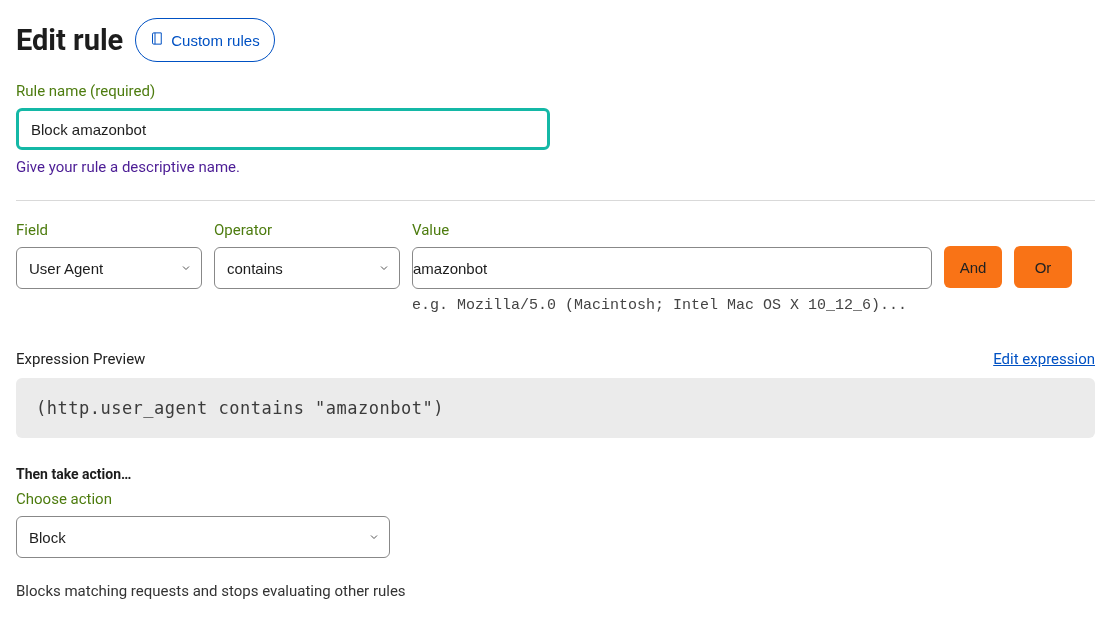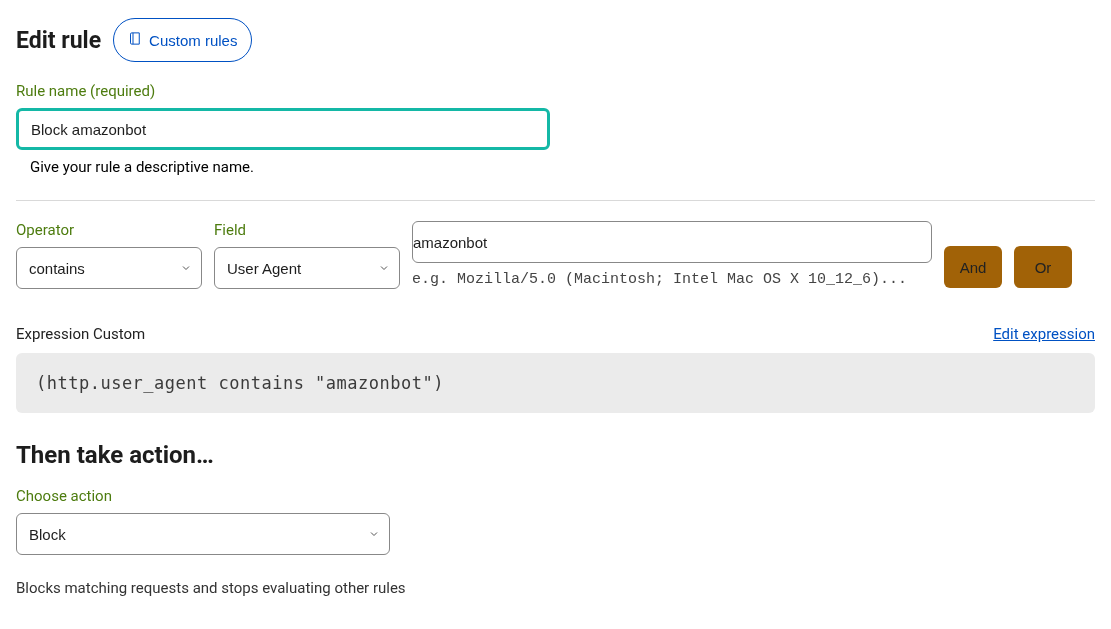--- a/index.html
+++ b/index.html
@@ -1,40 +1,40 @@
 <!DOCTYPE html>
 <html><head>
   <meta charset="utf-8">
   <style>
     * { box-sizing: border-box; margin: 0; padding: 0; }
     body { font-family: -apple-system, BlinkMacSystemFont, "Segoe UI", Roboto, sans-serif; color: #1d1d1d; font-size: 14px; padding: 18px 16px; width: 1111px; }
     .header-row { display: flex; align-items: center; gap: 12px; margin-bottom: 20px; }
-    .page-title { font-size: 23px; font-weight: 700; }
+    .page-title { font-size: 29px; font-weight: 700; }
     .pill-button { display: inline-flex; align-items: center; gap: 6px; border: 1px solid #0051c3; color: #0051c3; background: #fff; border-radius: 999px; padding: 12px 14px; font-size: 15px; cursor: pointer; }
     .pill-button svg { width: 15px; height: 15px; stroke: #0051c3; fill: none; stroke-width: 1.6; }
     .field-label { font-size: 15px; color: #4d7c0f; margin-bottom: 8px; display: block; }
     .text-input { width: 534px; height: 42px; border: 3px solid #14b8a6; border-radius: 6px; padding: 0 12px; font-size: 15px; color: #1d1d1d; }
-    .helper-text { font-size: 15px; color: #000000; margin-top: 8px; margin-left: 14px; }
+    .helper-text { font-size: 15px; color: #4c1d95; margin-top: 8px; }
     .divider { border: none; border-top: 1px solid #d9d9d9; margin: 24px 0 20px 0; }
     .rule-row { display: flex; align-items: flex-start; gap: 12px; }
     .col { display: flex; flex-direction: column; }
     .col-field { width: 186px; }
     .col-operator { width: 186px; }
     .col-value { width: 520px; }
     .select-wrap { position: relative; }
     .select { width: 100%; height: 42px; border: 1px solid #888; border-radius: 6px; padding: 0 34px 0 12px; font-size: 15px; background: #fff; appearance: none; -webkit-appearance: none; cursor: pointer; color: #1d1d1d; }
     .chevron { position: absolute; right: 10px; top: 50%; transform: translateY(-50%); pointer-events: none; width: 12px; height: 12px; }
     .value-input { width: 100%; height: 42px; border: 1px solid #888; border-radius: 6px; padding: 0 0; font-size: 15px; color: #1d1d1d; }
     .value-hint { font-size: 15px; color: #444; margin-top: 8px; font-family: Liberation Mono, monospace; }
-    .logic-btn { height: 42px; min-width: 58px; padding: 0 8px; border: none; border-radius: 6px; background: #a16207; color: #222; font-size: 15px; cursor: pointer; margin-top: 25px; }
+    .logic-btn { height: 42px; min-width: 58px; padding: 0 8px; border: none; border-radius: 6px; background: #f97316; color: #222; font-size: 15px; cursor: pointer; margin-top: 25px; }
     .expr-row { display: flex; justify-content: space-between; align-items: flex-end; margin-top: 36px; margin-bottom: 10px; }
     .expr-label { font-size: 15px; color: #222; }
     .edit-expr-link { color: #0051c3; text-decoration: underline; font-size: 15px; cursor: pointer; margin-left: 44px; }
     .expr-preview { background: #ebebeb; border-radius: 6px; padding: 20px 20px; font-family: ui-monospace, SFMono-Regular, Menlo, Consolas, monospace; font-size: 17px; color: #3b3b3b; letter-spacing: 0.5px; }
-    .action-heading { font-size: 24px; font-weight: 700; margin-top: 28px; margin-bottom: 18px; }
+    .action-heading { font-size: 14px; font-weight: 700; margin-top: 28px; margin-bottom: 8px; }
     .action-select-wrap { width: 374px; position: relative; }
     .action-helper { font-size: 15px; color: #333; margin-top: 24px; }
   </style>
 </head>
 <body>
 
 
 
 <div class="header-row">
   <h1 class="page-title">Edit rule</h1>
@@ -49,59 +49,60 @@
   </button>
 </div>
 
 <label class="field-label">Rule name (required)</label>
 <input type="text" class="text-input" value="Block amazonbot" style="">
 <div class="helper-text">Give your rule a descriptive name.</div>
 
 <hr class="divider">
 
 <div class="rule-row">
+  <div class="col col-field">
+    <label class="field-label">Field</label>
+    <div class="select-wrap">
+      <select class="select">
+        <option>User Agent</option>
+      </select>
+      <span>
+        <svg class="chevron" viewBox="0 0 24 24" fill="none" stroke="#555" stroke-width="2">
+            <polyline points="6 9 12 15 18 9"></polyline>
+          </svg>
+      </span>
+    </div>
+  </div>
+
   <div class="col col-operator">
     <label class="field-label">Operator</label>
     <div class="select-wrap">
       <select class="select">
         <option>contains</option>
       </select>
       <span>
         <svg class="chevron" viewBox="0 0 24 24" fill="none" stroke="#555" stroke-width="2">
             <polyline points="6 9 12 15 18 9"></polyline>
           </svg>
       </span>
     </div>
   </div>
 
-  <div class="col col-field">
-    <label class="field-label">Field</label>
-    <div class="select-wrap">
-      <select class="select">
-        <option>User Agent</option>
-      </select>
-      <span>
-        <svg class="chevron" viewBox="0 0 24 24" fill="none" stroke="#555" stroke-width="2">
-            <polyline points="6 9 12 15 18 9"></polyline>
-          </svg>
-      </span>
-    </div>
-  </div>
-
   <div class="col col-value">
+    <label class="field-label">Value</label>
     <input type="text" class="value-input" value="amazonbot" style="">
     <div class="value-hint">e.g. Mozilla/5.0 (Macintosh; Intel Mac OS X 10_12_6)...</div>
   </div>
 
   <button class="logic-btn">And</button>
   <button class="logic-btn">Or</button>
 </div>
 
 <div class="expr-row">
-  <div class="expr-label">Expression Custom</div>
+  <div class="expr-label">Expression Preview</div>
   <a class="edit-expr-link">Edit expression</a>
 </div>
 <div class="expr-preview">(http.user_agent contains "amazonbot")</div>
 
 <h2 class="action-heading">Then take action…</h2>
 <label class="field-label">Choose action</label>
 <div class="action-select-wrap">
   <select class="select">
     <option>Block</option>
   </select>

